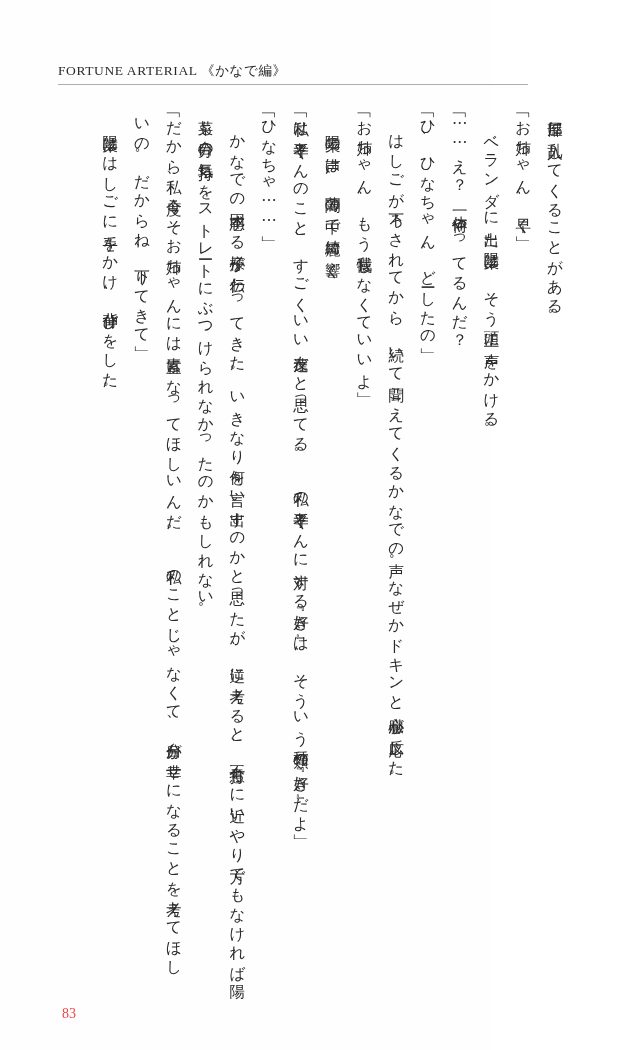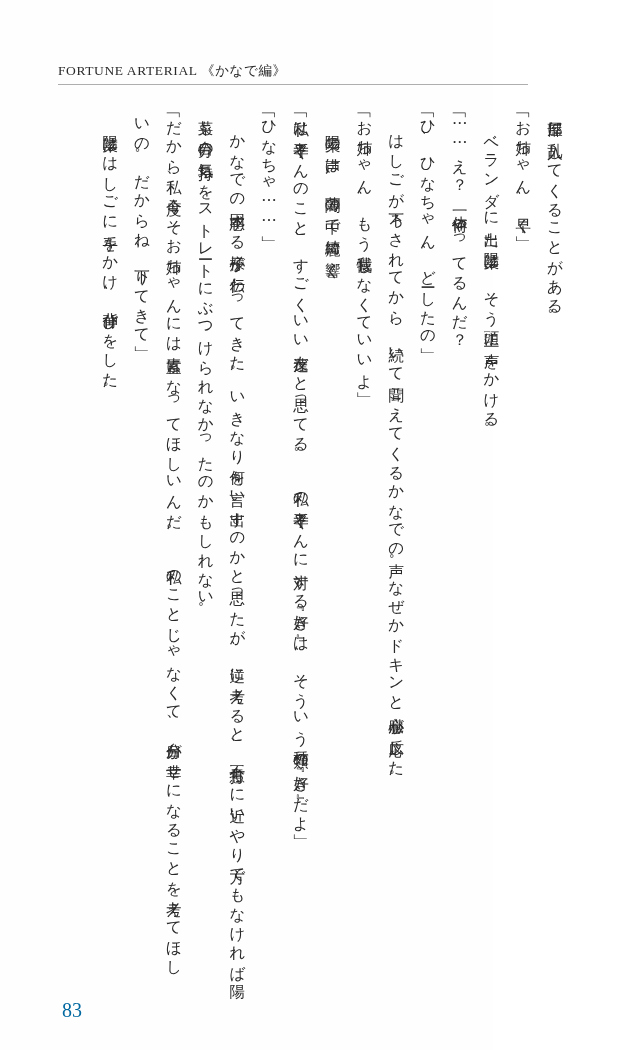--- a/index.html
+++ b/index.html
@@ -73,22 +73,22 @@
     padding: 0;
     text-indent: 1em;
   }
   .vtext p.noindent {
     text-indent: 0;
   }
   .folio {
     position: absolute;
     left: 62px;
     bottom: 28px;
-    font-size: 20px;
-    color: #0369a1;
+    font-size: 14px;
+    color: #ef4444;
     font-family: "Liberation Serif", "DejaVu Serif", serif;
   }
 </style>
 </head>
 <body>
 
 <div class="page">
 
   <div class="header">FORTUNE ARTERIAL 《かなで編》</div>
   <div class="header-line"></div>

